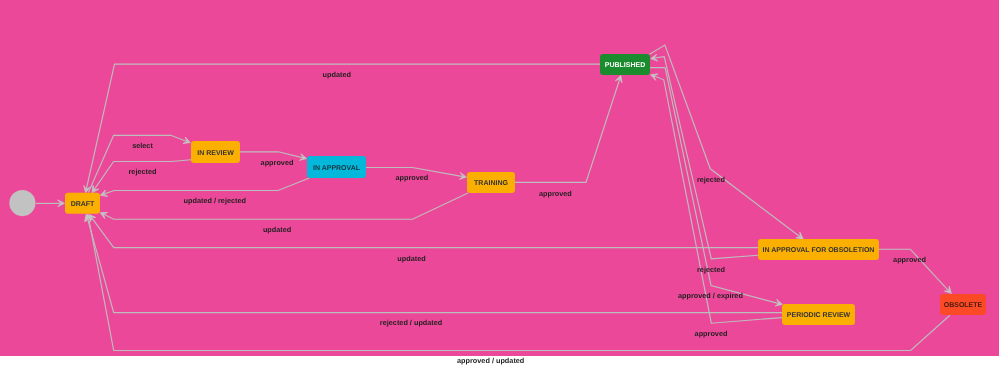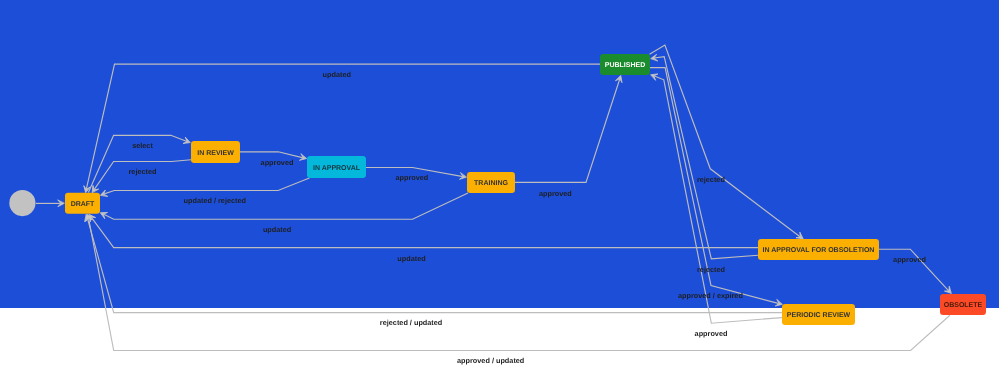--- a/index.html
+++ b/index.html
@@ -3,21 +3,21 @@
 <meta charset="utf-8">
 <title>Document workflow state machine</title>
 <style>
   html, body { margin:0; padding:0; background:#ffffff; }
   body {
     width:999px; height:380px; overflow:hidden;
     font-family:"Liberation Sans", sans-serif;
     -webkit-font-smoothing:antialiased;
     text-rendering:geometricPrecision;
   }
-  #diagram-root { position:relative; width:999px; height:308px; background:#1d4ed8; }
+  #diagram-root { position:relative; width:999px; height:356px; background:#ec4899; }
   svg.diagram { position:absolute; left:0; top:0; width:999px; height:380px; display:block;
                 -webkit-font-smoothing:antialiased; }
   text { -webkit-font-smoothing:antialiased; }
   .edge-line  { fill:none; stroke:#bdbdbd; stroke-width:1.15; stroke-linejoin:miter;
                 shape-rendering:geometricPrecision; }
   .edge-arrow { fill:#c6c6c6; stroke:#c6c6c6; stroke-width:0.85;
                 stroke-linejoin:round; stroke-linecap:round; }
   .edge-label { font-family:"Liberation Sans", sans-serif; font-size:7.3px;
                 font-weight:700; fill:#1f1f1f; text-anchor:middle; }
   .node-rect  { stroke:none; }

